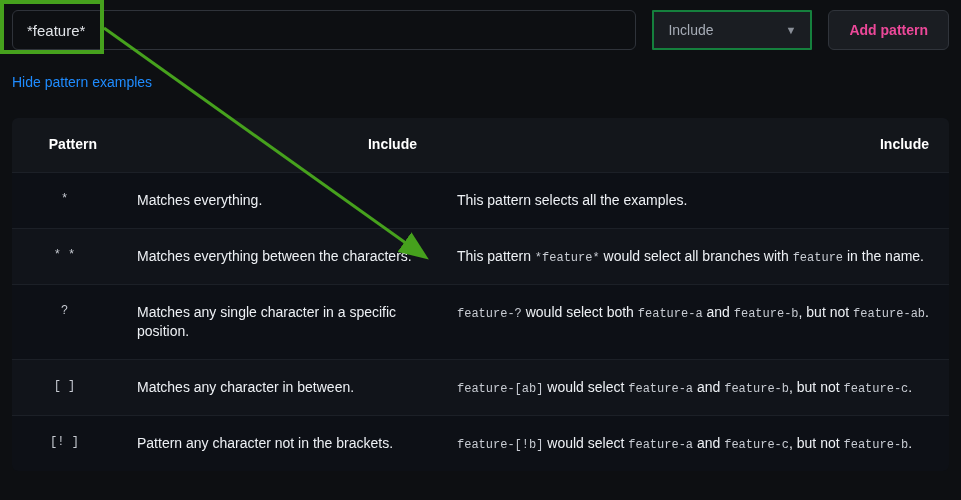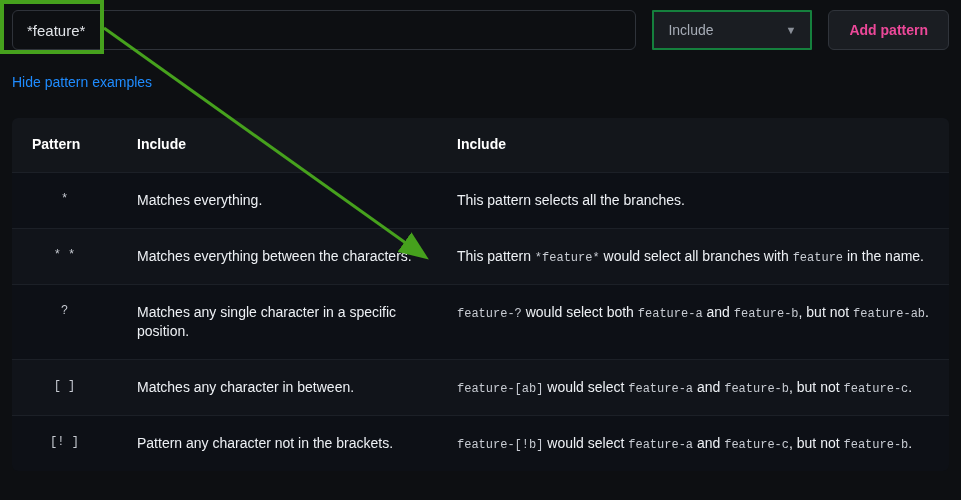--- a/index.html
+++ b/index.html
@@ -71,21 +71,21 @@
     background: #0d1016;
     border-radius: 6px;
     overflow: hidden;
   }
   table {
     width: 100%;
     border-collapse: collapse;
     table-layout: fixed;
   }
   thead th {
-    text-align: left;
+    text-align: right;
     font-weight: 700;
     font-size: 14px;
     color: #fff;
     padding: 18px 20px 20px 20px;
     background: #13161b;
   }
   thead th.col-pattern { width: 105px; }
   thead th.col-meaning { width: 320px; }
   tbody td {
     padding: 18px 20px;
@@ -143,21 +143,21 @@
       <tr>
         <th class="col-pattern">Pattern</th>
         <th class="col-meaning">Include</th>
         <th class="col-example">Include</th>
       </tr>
     </thead>
     <tbody id="rows">
         <tr>
           <td class="pattern-cell">*</td>
           <td>Matches everything.</td>
-          <td>This pattern selects all the branches.</td>
+          <td>This pattern selects all the examples.</td>
         </tr>
         <tr class="alt">
           <td class="pattern-cell">* *</td>
           <td>Matches everything between the characters.</td>
           <td>This pattern <code>*feature*</code> would select all branches with <code>feature</code> in the name.</td>
         </tr>
         <tr>
           <td class="pattern-cell">?</td>
           <td>Matches any single character in a specific position.</td>
           <td><code>feature-?</code> would select both <code>feature-a</code> and <code>feature-b</code>, but not <code>feature-ab</code>.</td>

